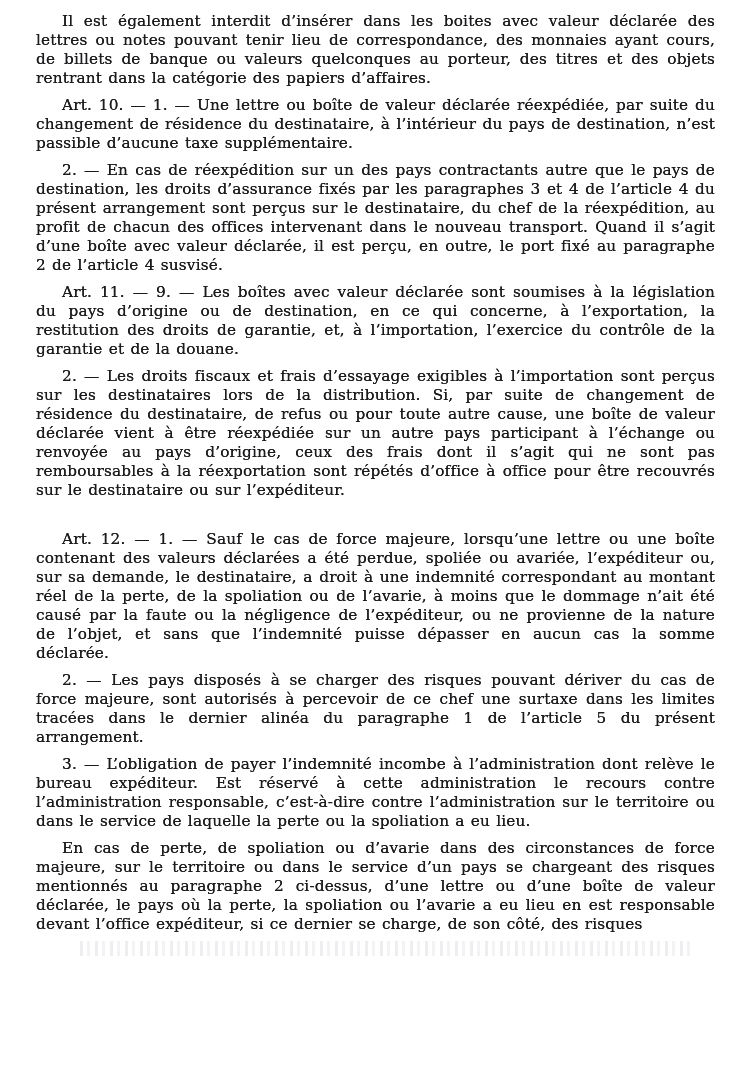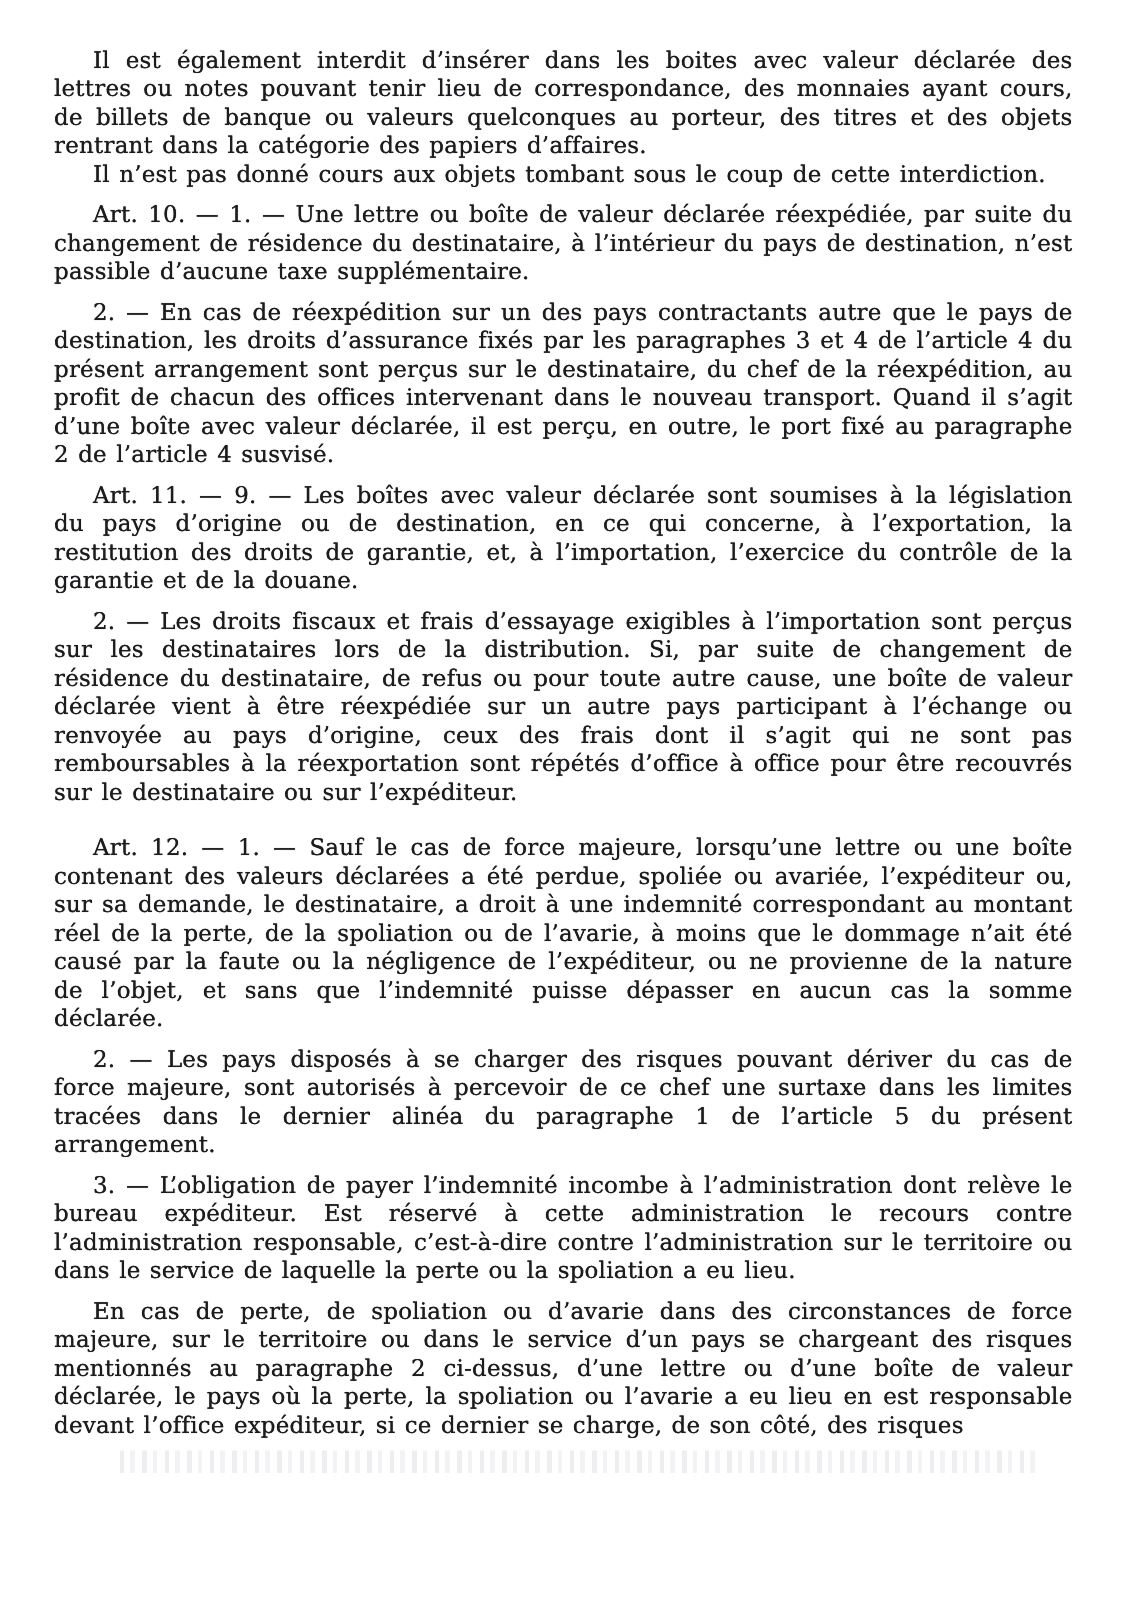--- a/index.html
+++ b/index.html
@@ -11,35 +11,35 @@
     width: 752px;
     height: 1078px;
     overflow: hidden;
     font-family: "DejaVu Serif", "Liberation Serif", serif;
     color: #1c1c1e;
   }
   .page {
     box-sizing: border-box;
     width: 752px;
     height: 1078px;
-    padding: 31px 37px 0 36px;
+    padding: 12px 37px 0 36px;
     background: #ffffff;
   }
   .para {
     margin: 0;
     text-align: justify;
     text-indent: 26px;
     font-size: 15.3px;
     line-height: 19px;
     letter-spacing: 0.15px;
     word-spacing: 1.2px;
     text-shadow: 0 0 0.45px currentColor; 
   }
   .gap    { margin-top: 8px; }
-  .gap-lg { margin-top: 18px; }
+  .gap-lg { margin-top: 30px; }
   .lead   { font-weight: normal; }
   
   .scan-band {
     margin: 7px 0 0 44px;
     width: 612px;
     height: 15px;
     background: repeating-linear-gradient(
       90deg,
       #eeeef1 0px, #eeeef1 3px,
       #ffffff 3px, #ffffff 7px,
@@ -48,21 +48,20 @@
     );
   }
 </style>
 </head>
 <body>
 
 <div class="page">
 
   <p class="para"><span class="lead"></span><span>Il est également interdit d’insérer dans les boites avec valeur déclarée des lettres ou notes pouvant tenir lieu de correspondance, des monnaies ayant cours, de billets de banque ou valeurs quelconques au porteur, des titres et des objets rentrant dans la catégorie des papiers d’affaires.</span></p>
 
-  <p class="para"><span class="lead"></span><span>Il n’est pas donné cours aux objets tombant sous le coup de cette interdiction.</span></p>
 
   <p class="para gap"><span class="lead">Art. 10.</span><span> — 1. — Une lettre ou boîte de valeur déclarée réexpédiée, par suite du changement de résidence du destinataire, à l’intérieur du pays de destination, n’est passible d’aucune taxe supplémentaire.</span></p>
 
   <p class="para gap"><span class="lead"></span><span>2. — En cas de réexpédition sur un des pays contractants autre que le pays de destination, les droits d’assurance fixés par les paragraphes 3 et 4 de l’article 4 du présent arrangement sont perçus sur le destinataire, du chef de la réexpédition, au profit de chacun des offices intervenant dans le nouveau transport. Quand il s’agit d’une boîte avec valeur déclarée, il est perçu, en outre, le port fixé au paragraphe 2 de l’article 4 susvisé.</span></p>
 
 
   <p class="para gap"><span class="lead">Art. 11.</span><span> — 9. — Les boîtes avec valeur déclarée sont soumises à la législation du pays d’origine ou de destination, en ce qui concerne, à l’exportation, la restitution des droits de garantie, et, à l’importation, l’exercice du contrôle de la garantie et de la douane.</span></p>
 
   <p class="para gap"><span class="lead"></span><span>2. — Les droits fiscaux et frais d’essayage exigibles à l’importation sont perçus sur les destinataires lors de la distribution. Si, par suite de changement de résidence du destinataire, de refus ou pour toute autre cause, une boîte de valeur déclarée vient à être réexpédiée sur un autre pays participant à l’échange ou renvoyée au pays d’origine, ceux des frais dont il s’agit qui ne sont pas remboursables à la réexportation sont répétés d’office à office pour être recouvrés sur le destinataire ou sur l’expéditeur.</span></p>
 

